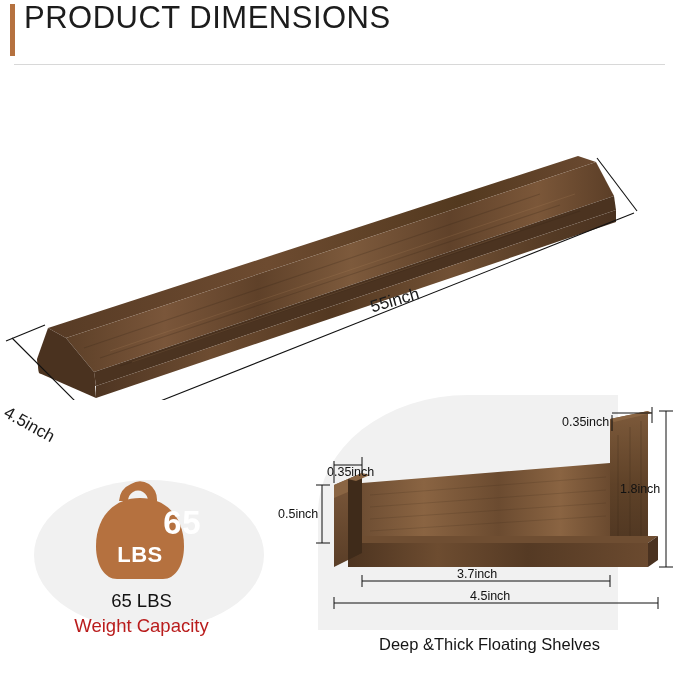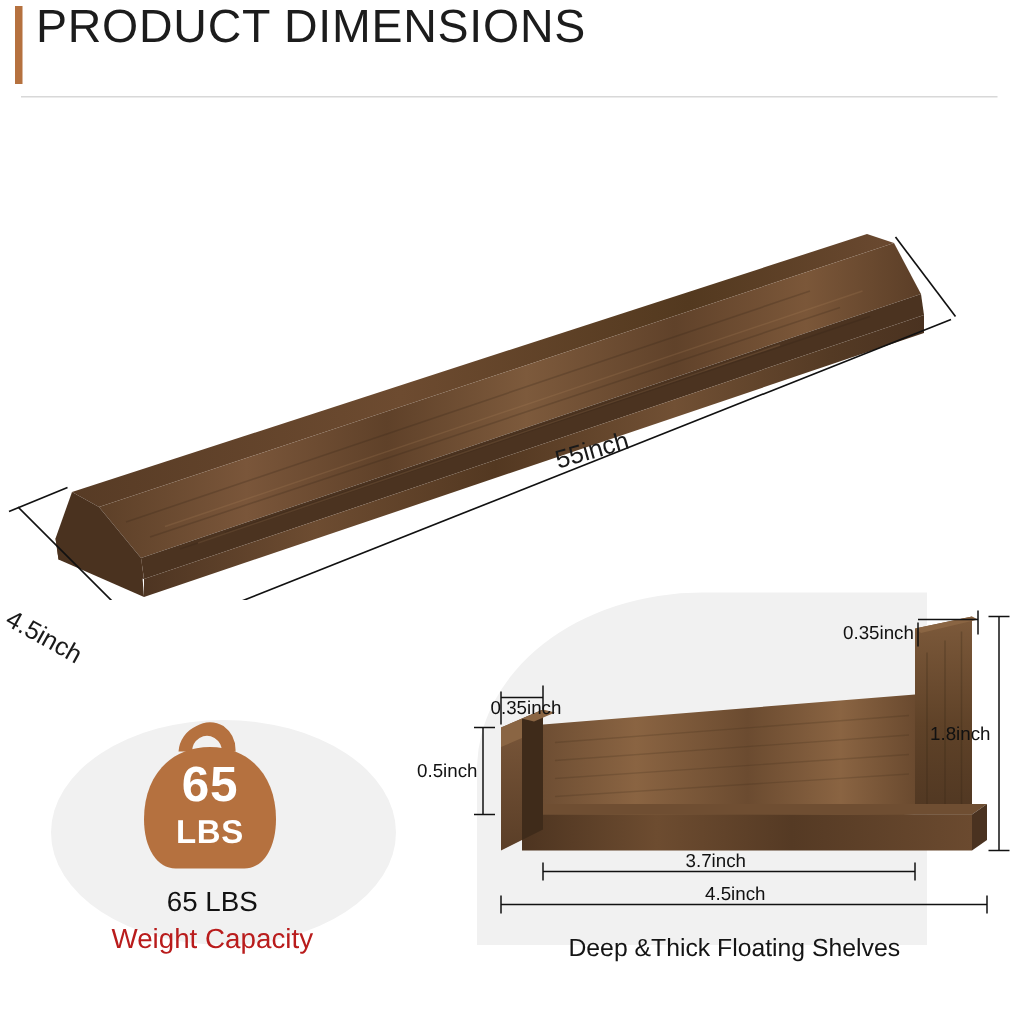--- a/index.html
+++ b/index.html
@@ -113,21 +113,21 @@
     left: 55px;
     top: 30px;
     width: 122px;
     height: 105px;
   }
   .weight-num {
     position: absolute;
     left: 0;
     top: 24px;
     width: 122px;
-    text-align: center;
+    text-align: right;
     color: #ffffff;
     font-size: 33px;
     font-weight: bold;
     letter-spacing: 0.5px;
   }
   .weight-unit {
     position: absolute;
     left: 0;
     top: 62px;
     width: 122px;
@@ -170,21 +170,21 @@
     top: 0px;
     width: 300px;
     height: 235px;
     border-top-left-radius: 150px 118px;
     background: #f1f1f1;
   }
   .cross svg { position: absolute; left: 0; top: 0; }
   .cross-caption {
     position: absolute;
     left: 0;
-    top: 228px;
+    top: 240px;
     width: 379px;
     text-align: center;
     font-size: 16.5px;
     color: #151515;
   }
   .cs-label {
     position: absolute;
     font-size: 12.5px;
     color: #111111;
     white-space: nowrap;

